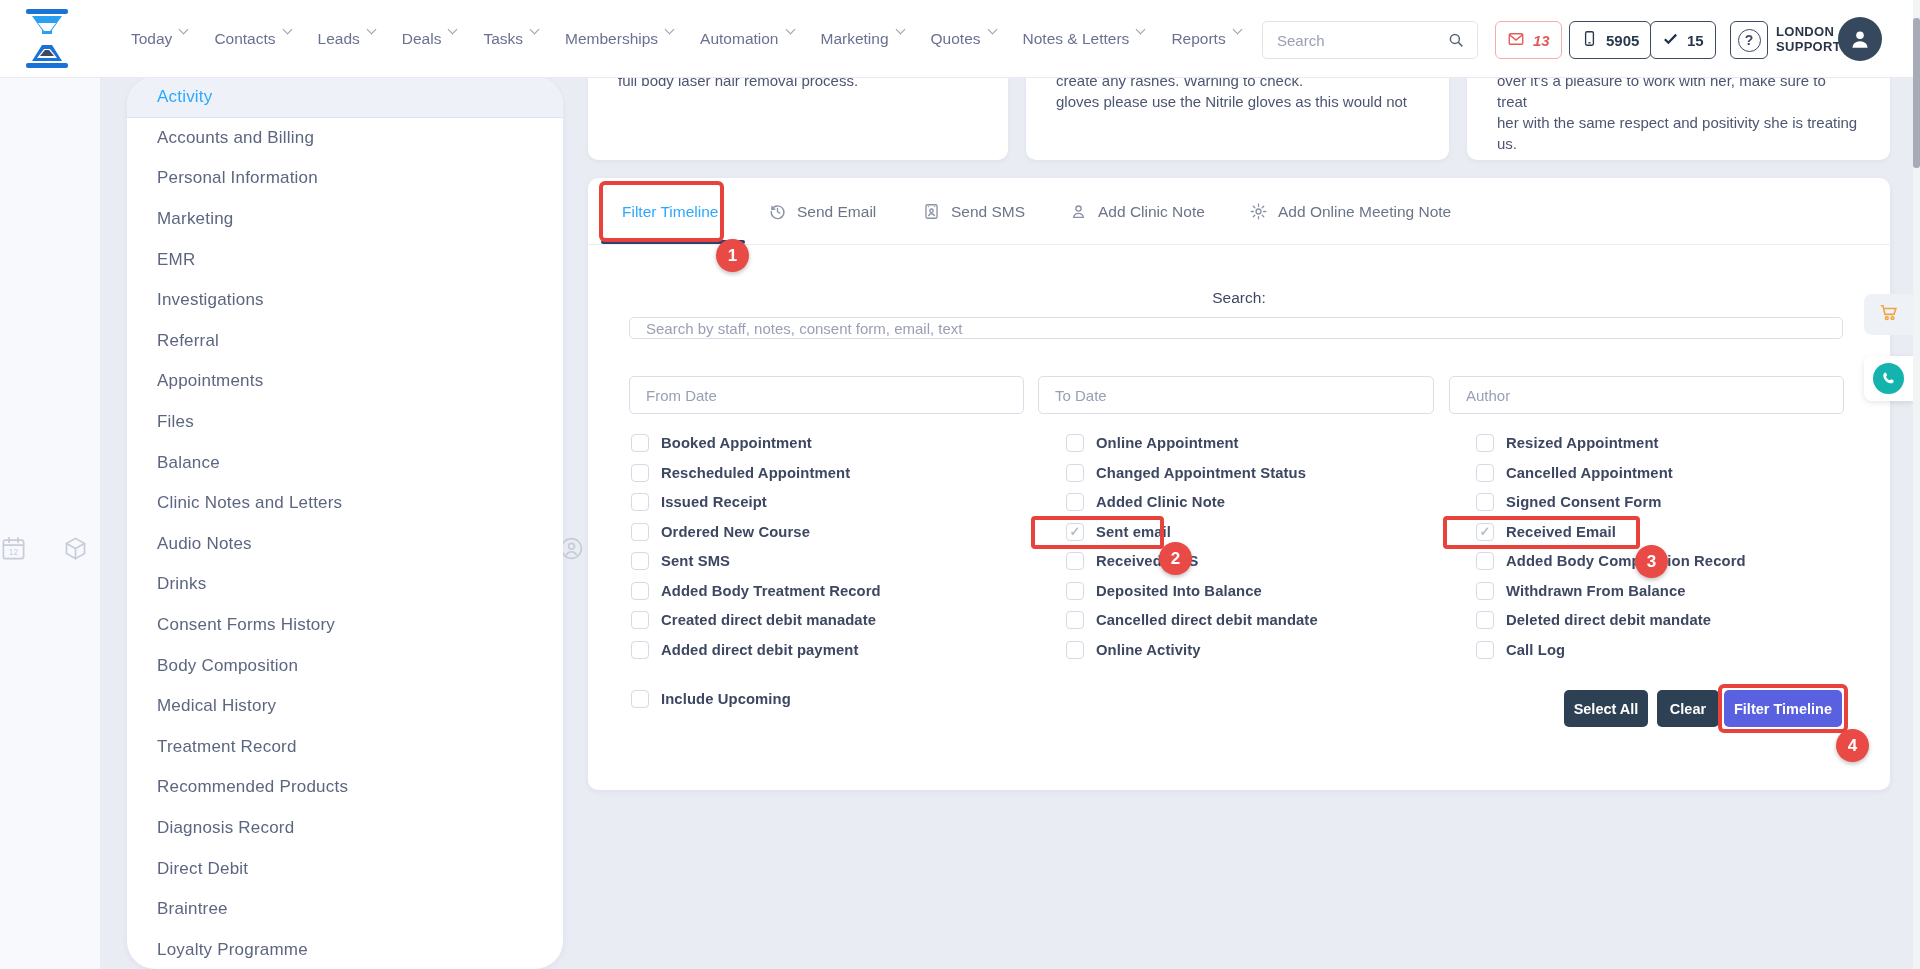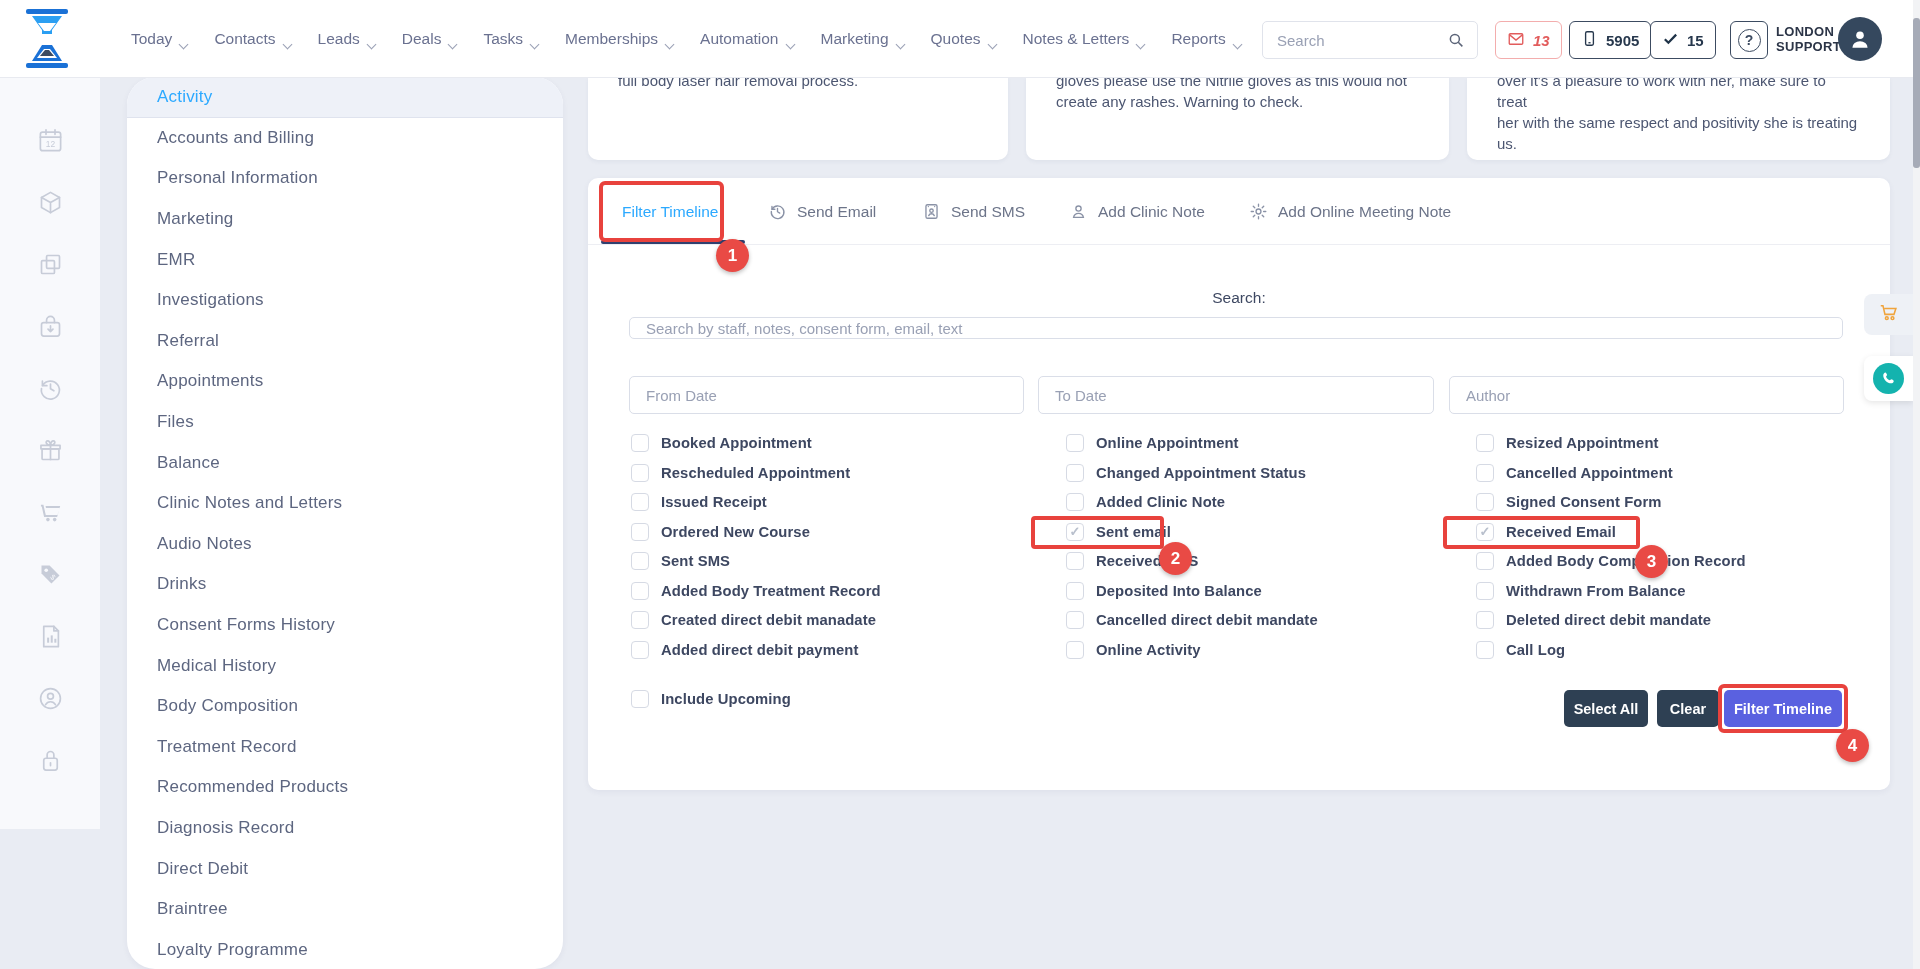--- a/index.html
+++ b/index.html
@@ -3,37 +3,37 @@
 <meta charset="utf-8">
 <style>
   html,body{margin:0;padding:0;background:#e9ecf3;}
   *{box-sizing:border-box;}
   .app{position:relative;width:1920px;height:969px;overflow:hidden;background:#e9ecf3;font-family:"Liberation Sans",sans-serif;}
 
   
   .navbar{position:absolute;left:0;top:0;width:1920px;height:77px;background:#fff;z-index:30;box-shadow:0 1px 0 #e8eaf0;}
   .logo{position:absolute;left:24px;top:9px;width:46px;height:59px;cursor:pointer;}
   .nav{position:absolute;left:131px;top:0;height:77px;display:flex;align-items:center;gap:27px;}
-  .nav-item{display:flex;align-items:flex-end;gap:8px;color:#6a7190;font-size:15.5px;font-weight:500;cursor:pointer;white-space:nowrap;}
+  .nav-item{display:flex;align-items:flex-start;gap:8px;color:#6a7190;font-size:15.5px;font-weight:500;cursor:pointer;white-space:nowrap;}
   .caret{width:7px;height:7px;border-right:1.6px solid #9aa0b5;border-bottom:1.6px solid #9aa0b5;transform:rotate(45deg);margin-top:-4px;}
   .nav-search{position:absolute;left:1262px;top:21px;width:216px;height:38px;border:1px solid #e0e3eb;border-radius:5px;background:#fff;display:flex;align-items:center;}
   .nav-search input{flex:1;min-width:0;border:0;outline:0;background:transparent;padding:0 0 0 14px;font-family:inherit;font-size:15px;color:#333;}
   input::placeholder{color:#99a0b4;opacity:1;}
   .mag{padding:0 12px;display:flex;cursor:pointer;}
   .pill{position:absolute;top:21px;height:38px;border:1.6px solid #3c4b61;border-radius:6px;display:flex;align-items:center;gap:8px;padding:0 11px;color:#27384d;font-weight:700;font-size:15px;background:#fff;cursor:pointer;}
   .pill-mail{left:1495px;border-color:#f3adad;color:#e25c5c;font-style:italic;}
   .pill-phone{left:1569px;}
   .pill-check{left:1650px;}
   .pill-help{left:1730px;width:38px;justify-content:center;padding:0;}
   .qmark{width:23px;height:23px;border:1.5px solid #3c4b61;border-radius:50%;display:flex;align-items:center;justify-content:center;font-size:14px;font-weight:700;color:#3c4b61;}
   .acct{position:absolute;left:1776px;top:24px;font-size:13px;font-weight:700;color:#2c3547;line-height:15px;letter-spacing:.3px;}
   .avatar{position:absolute;left:1838px;top:17px;width:44px;height:44px;border-radius:50%;background:#35485e;display:flex;align-items:center;justify-content:center;cursor:pointer;}
 
   
-  .rail{position:absolute;left:0;top:77px;width:100px;height:752px;background:#f8f9fc;display:flex;flex-direction:column;align-items:center;padding-top:50px;gap:35px;}
+  .rail{position:absolute;left:0;top:77px;width:100px;height:892px;background:#f8f9fc;display:flex;flex-direction:row;align-items:center;padding-top:50px;gap:35px;}
   .rail-ic{width:27px;height:27px;color:#c7ccd8;cursor:pointer;flex:none;}
   .rail-ic svg{width:27px;height:27px;}
 
   
   .menu{position:absolute;left:127px;top:77px;width:436px;height:892px;background:#fff;box-shadow:0 2px 6px rgba(44,57,96,.06);overflow:hidden;border-radius:28px;}
   .menu-item{height:40.6px;display:flex;align-items:center;padding-left:30px;font-size:17px;font-weight:500;color:#5d6680;cursor:pointer;letter-spacing:.2px;}
   .menu-item.active{background:#eef1f8;color:#2ca9ff;border-bottom:1px solid #dfe3ee;}
 
   
   .card{position:absolute;top:77px;height:83px;background:#fff;border-radius:0 0 10px 10px;overflow:hidden;box-shadow:0 2px 4px rgba(44,57,96,.05);}
@@ -287,24 +287,24 @@
       <div class="menu-item">
         <span>Audio Notes</span>
       </div>
       <div class="menu-item">
         <span>Drinks</span>
       </div>
       <div class="menu-item">
         <span>Consent Forms History</span>
       </div>
       <div class="menu-item">
+        <span>Body Composition</span>
+      </div>
+      <div class="menu-item">
         <span>Medical History</span>
-      </div>
-      <div class="menu-item">
-        <span>Body Composition</span>
       </div>
       <div class="menu-item">
         <span>Treatment Record</span>
       </div>
       <div class="menu-item">
         <span>Recommended Products</span>
       </div>
       <div class="menu-item">
         <span>Diagnosis Record</span>
       </div>
@@ -320,22 +320,22 @@
     </aside>
 
   <div id="cards">
       <div class="card c1">
         <div class="card-text">
           <div>full body laser hair removal process.</div>
         </div>
       </div>
       <div class="card c2">
         <div class="card-text">
+          <div>create any rashes. Warning to check.</div>
           <div>gloves please use the Nitrile gloves as this would not</div>
-          <div>create any rashes. Warning to check.</div>
         </div>
       </div>
       <div class="card c3">
         <div class="card-text">
           <div>over it's a pleasure to work with her, make sure to treat</div>
           <div>her with the same respect and positivity she is treating</div>
           <div>us.</div>
         </div>
       </div>
     </div>

